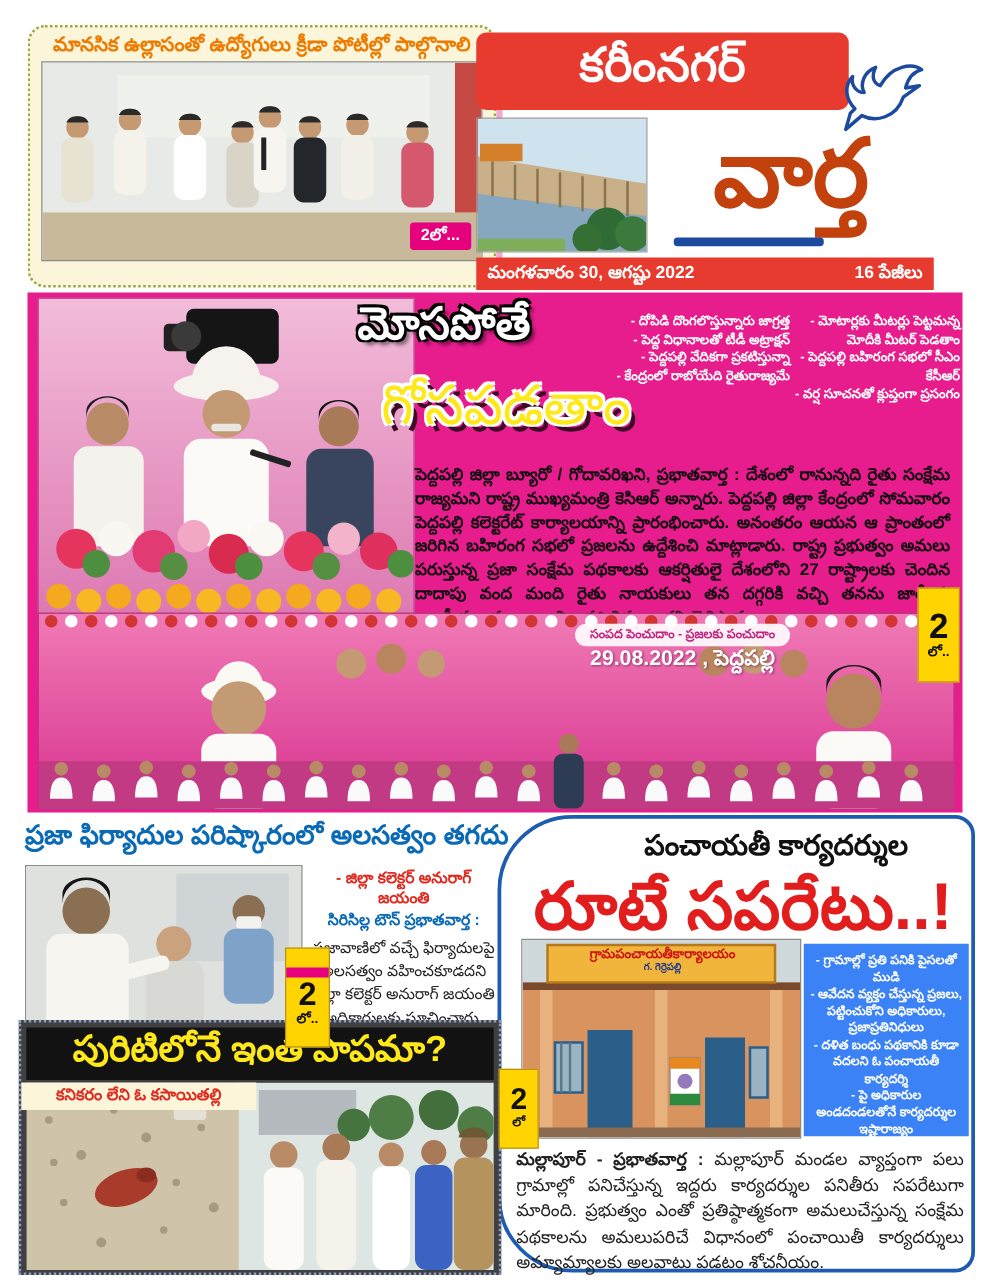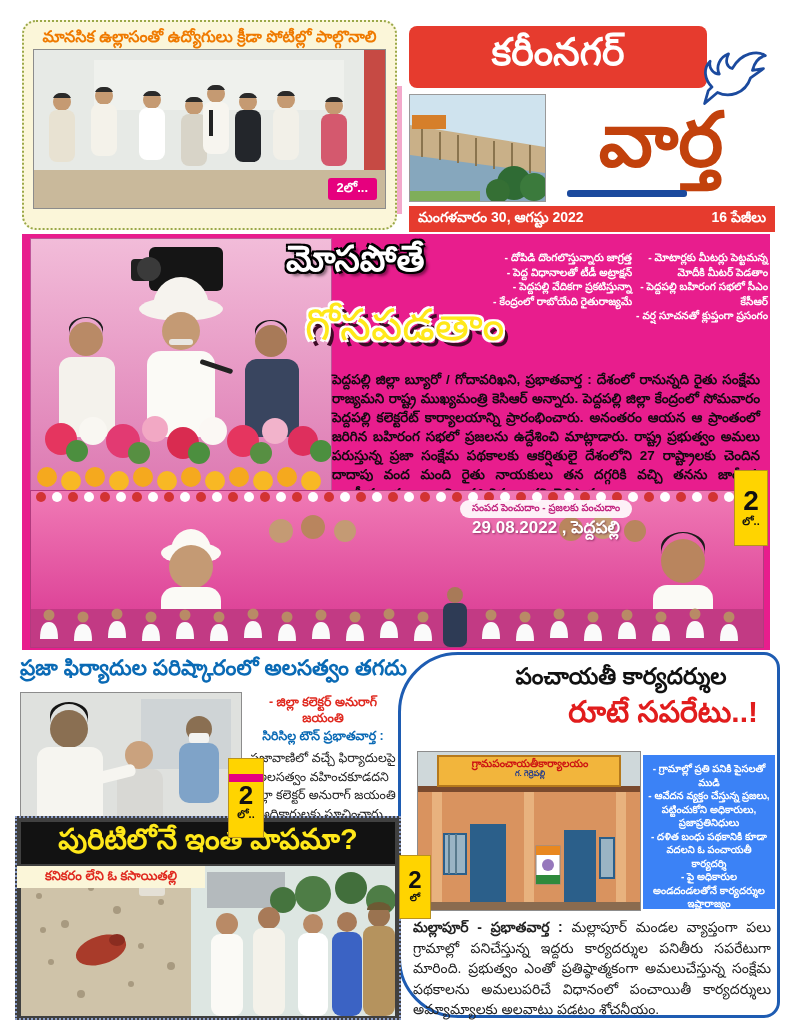--- a/index.html
+++ b/index.html
@@ -9,21 +9,21 @@
   .bold{font-weight:bold;}
   
   .tl-box{left:22px;top:20px;width:375px;height:210px;background:#fbf6d9;
           border:2px dotted #9aa848;border-radius:14px;box-sizing:border-box;padding:5px 9px;}
   .tl-head{color:#ef7a00;font-weight:bold;font-size:16px;line-height:19px;text-align:center;}
   .tl-photo{position:relative;margin-top:3px;height:158px;border:1px solid #8c8c8c;overflow:hidden;background:#e9ece9;}
   .badge-pink{position:absolute;right:8px;bottom:8px;background:#e6007e;color:#fff;
               font-weight:bold;font-size:13px;padding:2px 9px;border-radius:3px;}
   .pink-divider{left:397px;top:86px;width:5px;height:128px;background:#f3a9cb;}
   
-  .mast{left:409px;top:20px;width:366px;height:212px;}
+  .mast{left:381px;top:20px;width:366px;height:212px;}
   .mast-band{position:absolute;left:0;top:6px;width:298px;height:62px;background:#e63b2e;border-radius:8px;
              display:flex;align-items:center;justify-content:center;color:#fff;font-weight:bold;font-size:38px;}
   .mast-dove{position:absolute;right:6px;top:22px;width:92px;height:66px;}
   .mast-dam{position:absolute;left:0;top:74px;width:135px;height:106px;border:1px solid #9a9a9a;overflow:hidden;}
   .mast-paper{position:absolute;left:138px;top:64px;width:228px;height:118px;color:#c2410c;font-weight:bold;
               font-size:76px;line-height:112px;text-align:center;}
   .mast-underline{position:absolute;left:158px;top:170px;width:120px;height:7px;background:#1b4a9e;border-radius:3px;}
   .mast-strip{position:absolute;left:0;top:186px;width:366px;height:26px;background:#e63b2e;color:#fff;
               font-weight:bold;font-size:14px;display:flex;align-items:center;justify-content:space-between;
               padding:0 9px;box-sizing:border-box;gap:44px;}
@@ -62,22 +62,22 @@
   .comp-badge .s{font-size:11px;}
   .comp-text{left:248px;top:694px;width:150px;text-align:center;}
   .comp-sub{color:#e02a20;font-weight:bold;font-size:12.5px;line-height:16px;}
   .comp-date{color:#0a6ab5;font-weight:bold;font-size:12.5px;margin-top:3px;}
   .comp-body{color:#222;font-size:12.5px;line-height:18.5px;margin-top:3px;}
   
   .sec{left:398px;top:652px;width:382px;height:366px;border:3px solid #1e5cb2;
        border-radius:60px 16px 16px 60px;box-sizing:border-box;background:#fff;}
   .sec-kicker{position:absolute;left:70px;top:8px;width:300px;text-align:center;color:#111;
       font-size:23px;font-weight:bold;}
-  .sec-head{position:absolute;left:12px;top:40px;width:345px;text-align:right;color:#e11d1d;
-      font-size:30px;font-weight:bold;}
+  .sec-head{position:absolute;left:26px;top:40px;width:345px;text-align:left;color:#e11d1d;
+      font-size:53px;font-weight:bold;}
   .sec-photo{position:absolute;left:16px;top:96px;width:222px;height:158px;overflow:hidden;border:1px solid #8c8c8c;}
   .sec-sign{position:absolute;left:24px;top:5px;width:176px;text-align:center;color:#cc1212;font-weight:bold;}
   .sec-sign .l1{font-size:10.5px;line-height:12px;}
   .sec-sign .l2{font-size:8px;line-height:9px;color:#223a8c;}
   .sec-badge{position:absolute;left:-2px;top:200px;width:30px;height:62px;z-index:6;}
   .sec-badge .n{font-size:24px;line-height:24px;}
   .sec-badge .s{font-size:10px;}
   .sec-bullets{position:absolute;left:242px;top:100px;width:132px;height:154px;background:#3b82f6;
       color:#fff;font-size:10px;line-height:13.5px;font-weight:bold;text-align:center;
       box-sizing:border-box;padding:7px 5px;display:flex;flex-direction:column;justify-content:space-between;}

